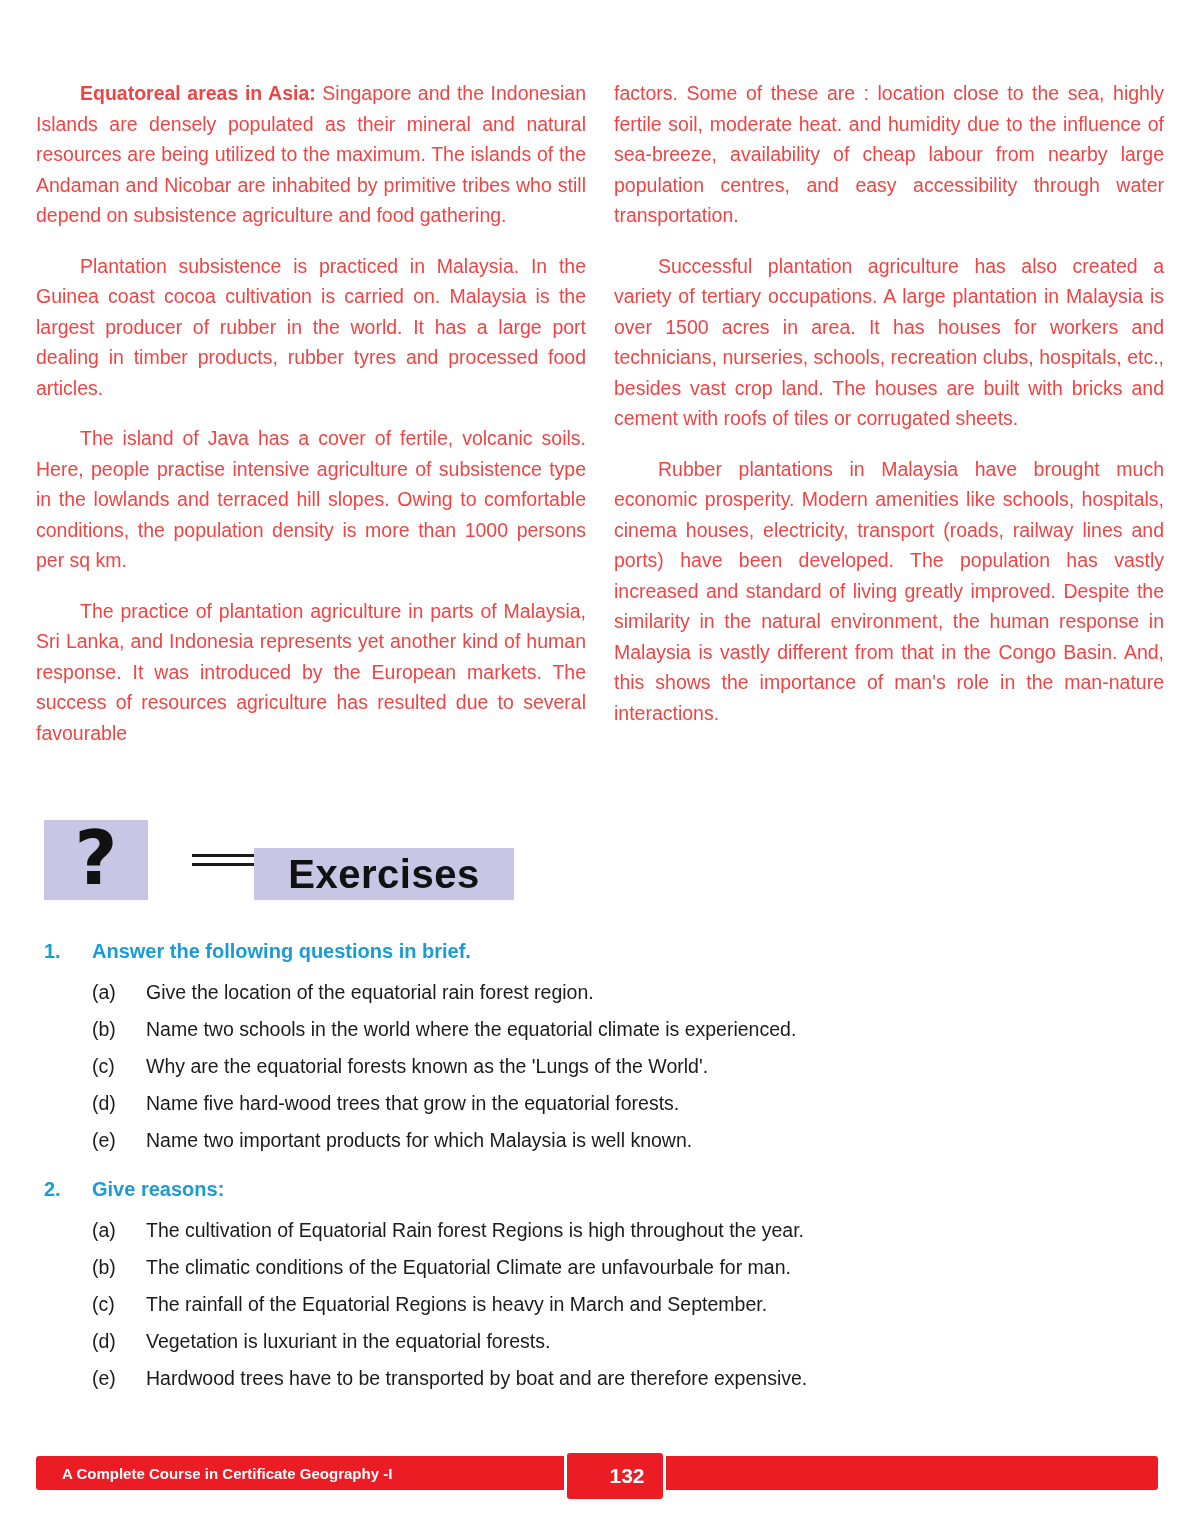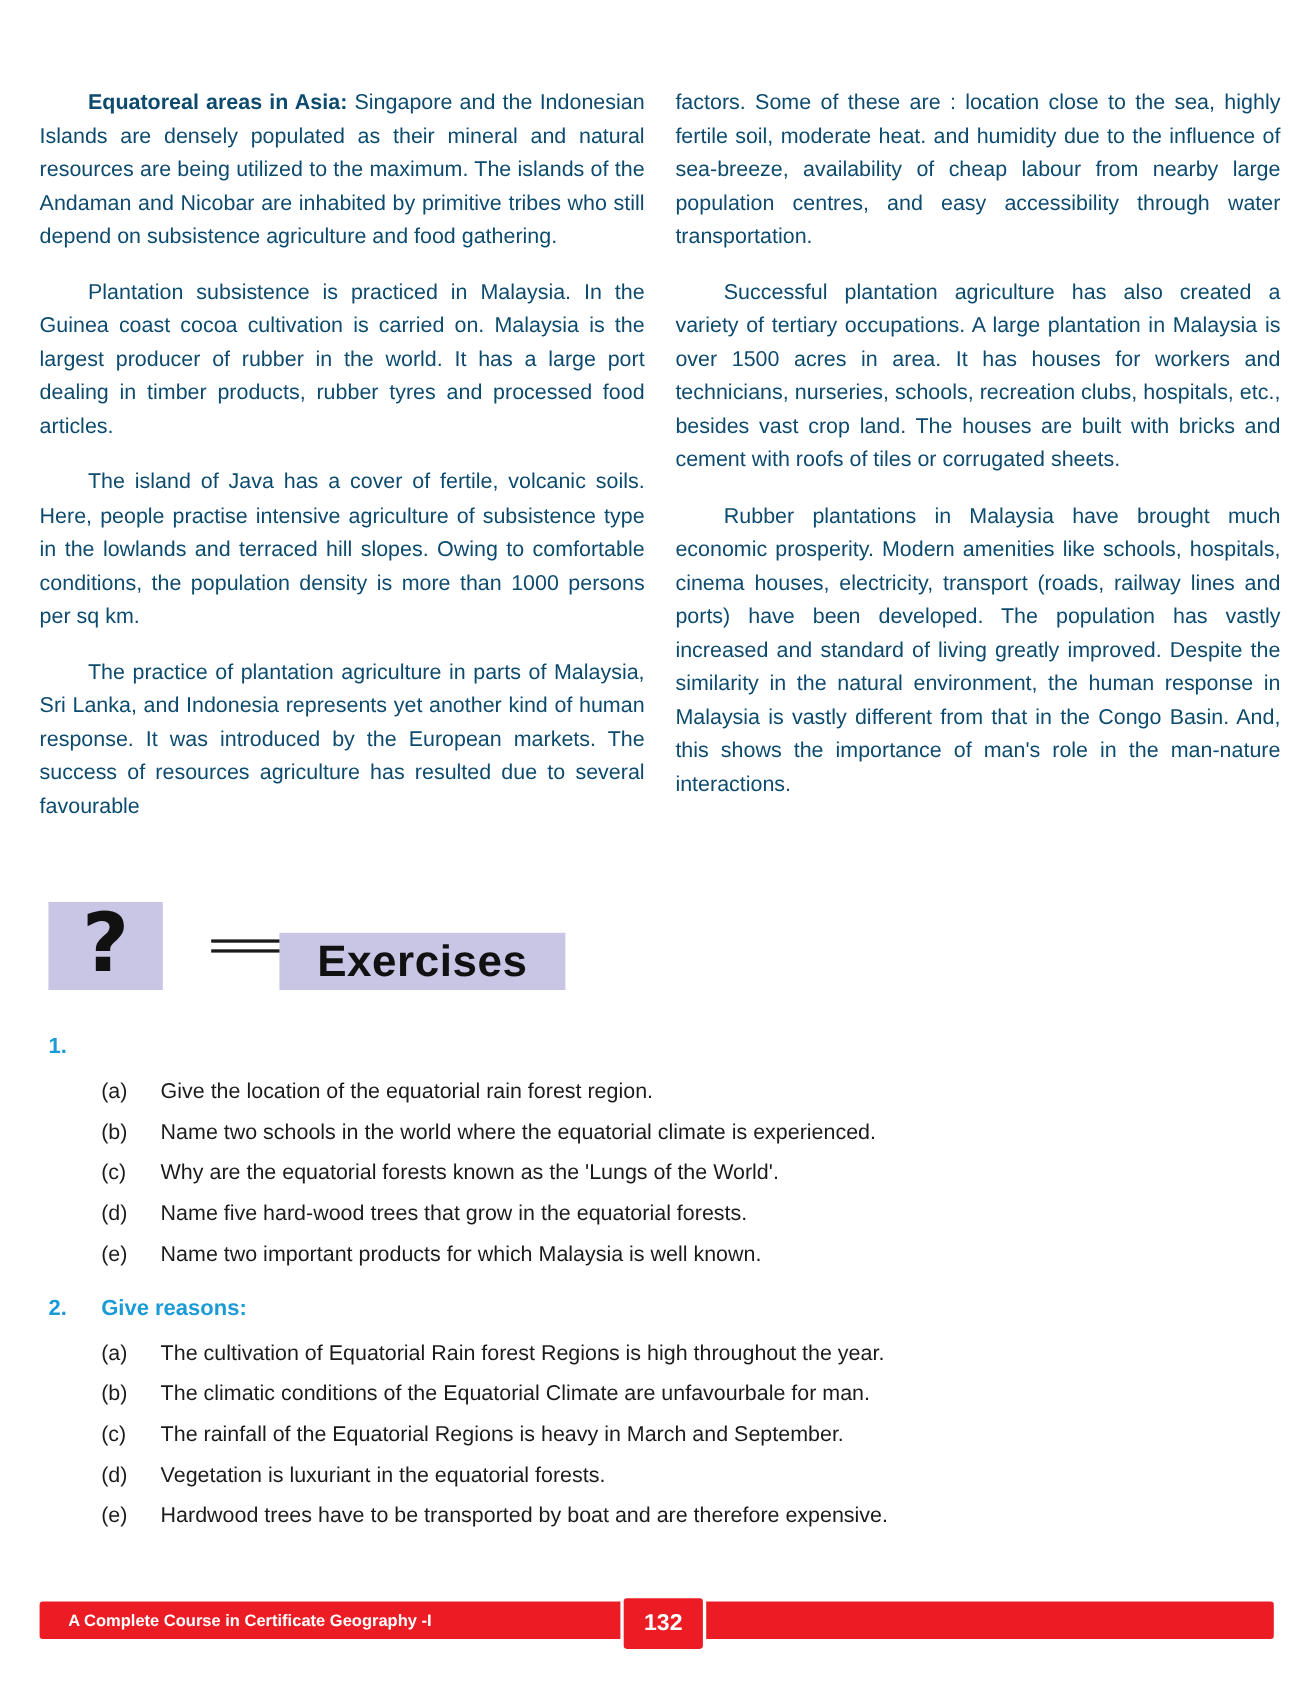--- a/index.html
+++ b/index.html
@@ -34,21 +34,21 @@
   }
   .col {
     width: 550px;
   }
   .col p {
     margin: 0 0 20px 0;
     font-size: 19.5px;
     line-height: 30.5px;
     text-align: justify;
     text-justify: inter-word;
-    color: #0c4a6e;
+    color: #ef4444;
   }
   .col p.indent {
     text-indent: 44px;
   }
   .col p b {
     font-weight: bold;
   }
   .col .lead-bold {
     font-weight: bold;
   }
@@ -189,20 +189,21 @@
     height: 46px;
     background: #ec1c24;
     border-radius: 6px;
     border: 3px solid #ffffff;
     display: flex;
     align-items: center;
     justify-content: center;
     color: #ffffff;
     font-size: 21px;
     font-weight: bold;
+    padding-left: 24px;
   }
 </style>
 </head>
 <body>
 
 <div class="page">
 
   <div class="columns">
 
     <div class="col">
@@ -226,20 +227,21 @@
     </div>
     <div class="band-lines"></div>
     <div class="exercises-title">Exercises</div>
   </div>
 
   <div class="questions">
 
     <div class="qgroup">
       <div class="qhead">
         <span class="num">1.</span>
+        <span>Answer the following questions in brief.</span>
       </div>
       <div class="qitem">
         <span class="lbl">(a)</span>
         <span class="txt">Give the location of the equatorial rain forest region.</span>
       </div>
       <div class="qitem">
         <span class="lbl">(b)</span>
         <span class="txt">Name two schools in the world where the equatorial climate is experienced.</span>
       </div>
       <div class="qitem">

